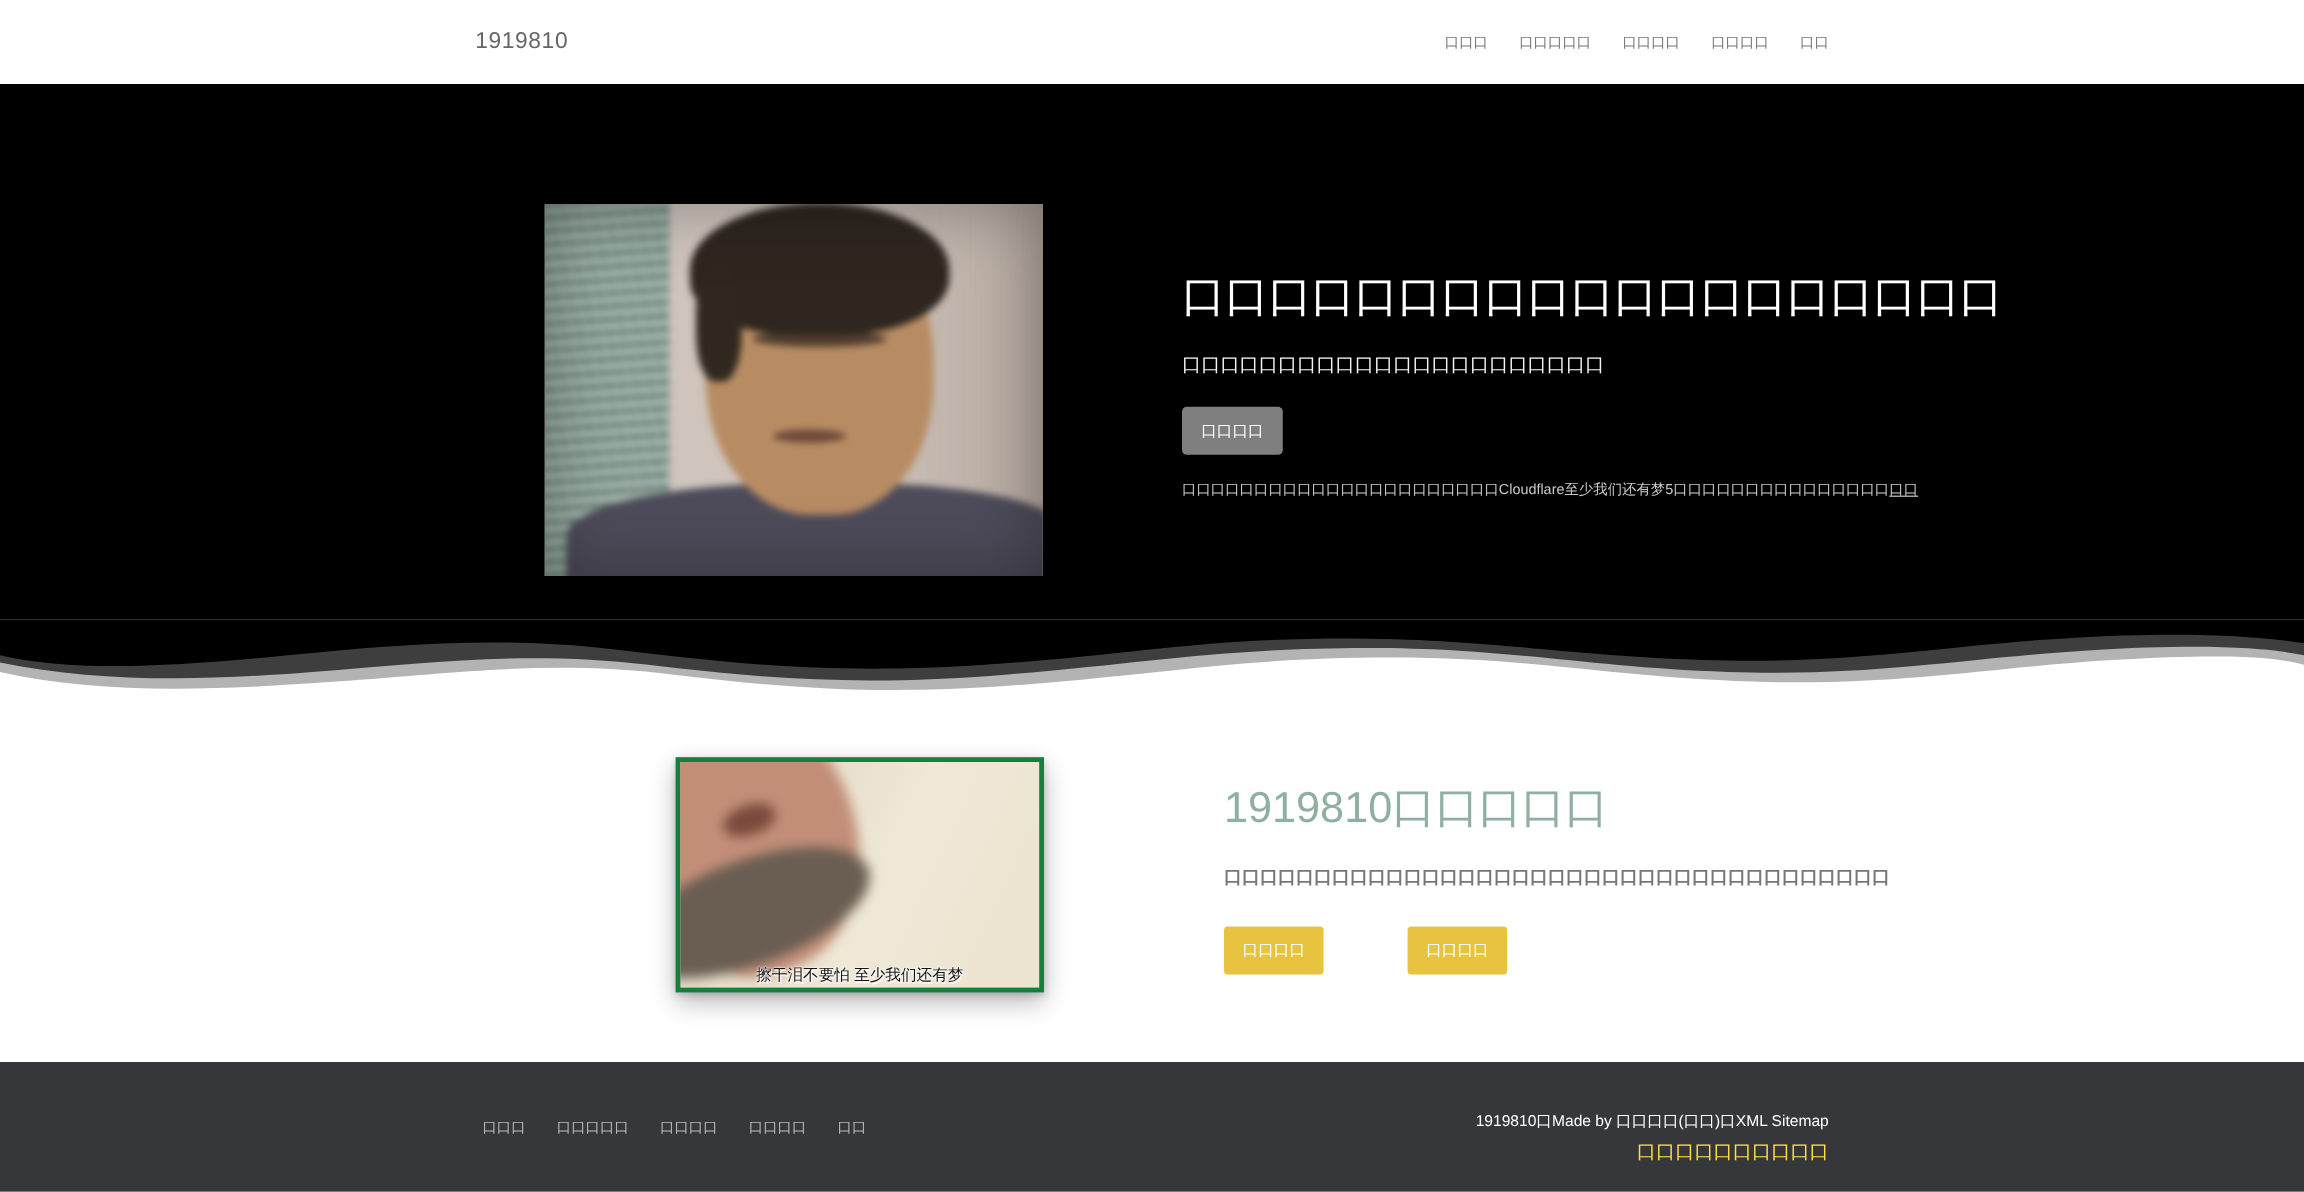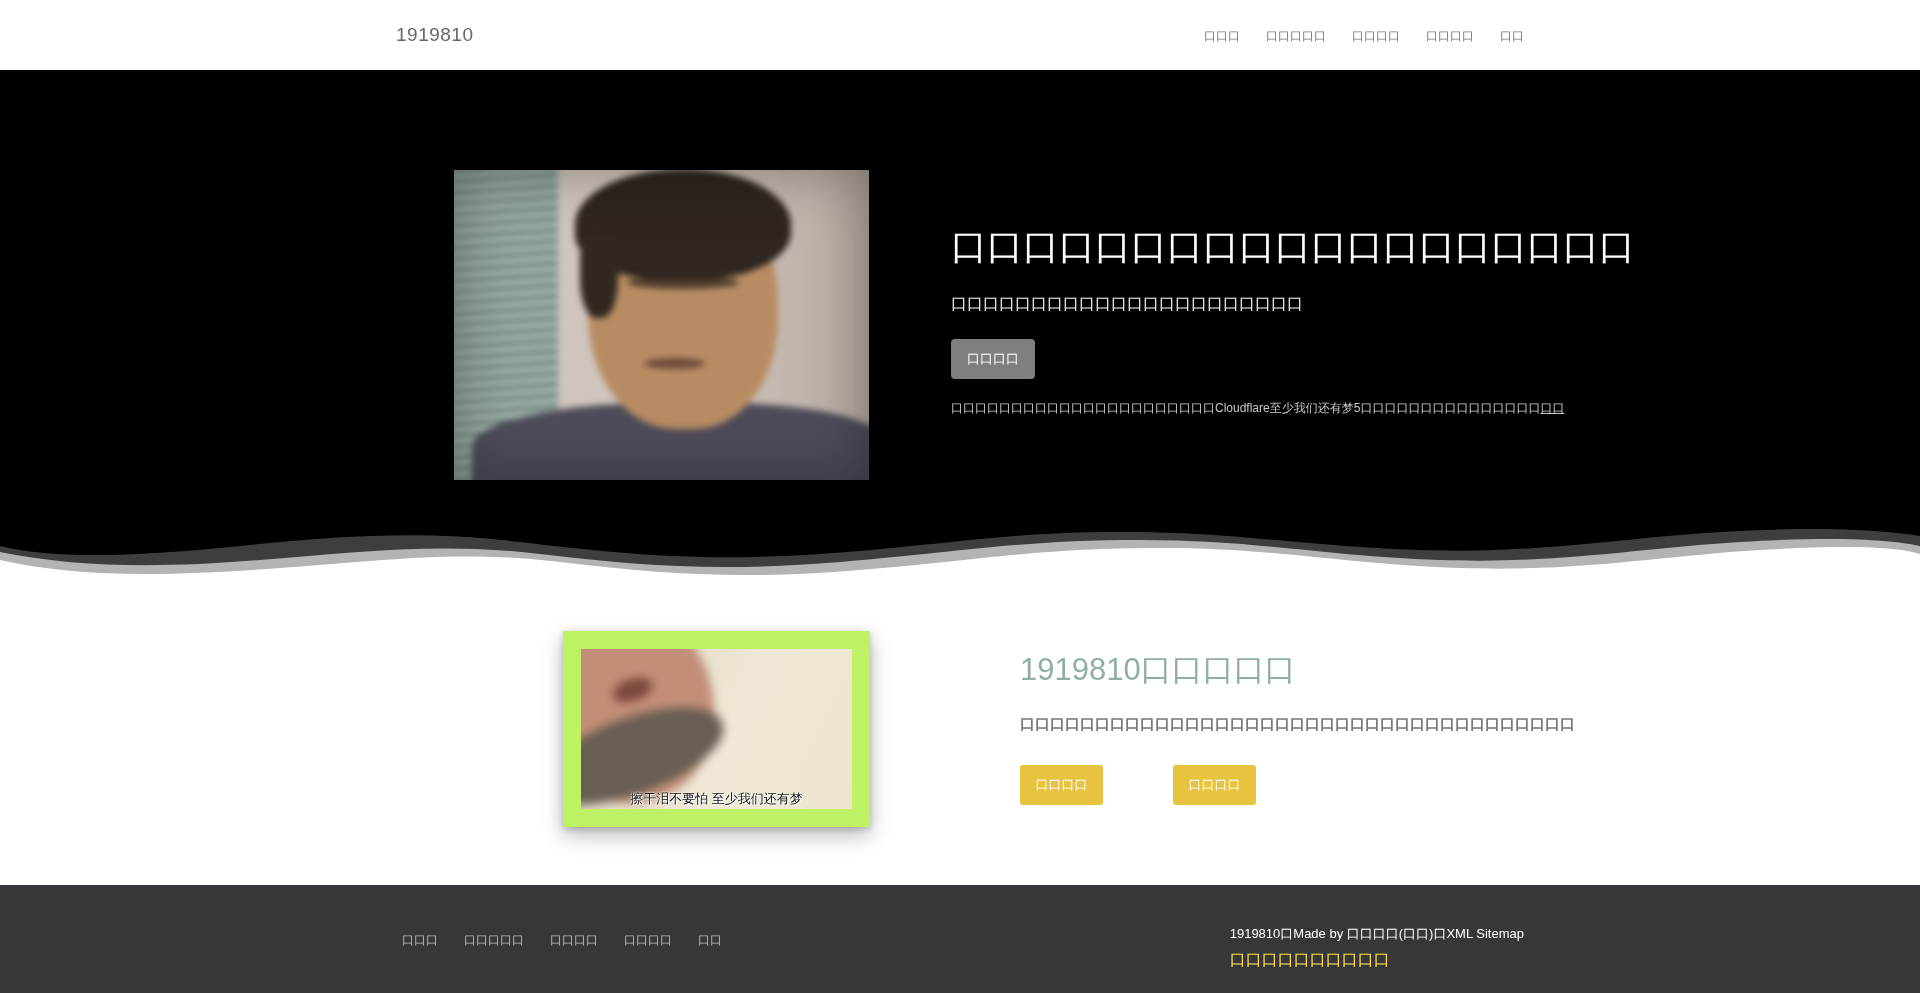--- a/index.html
+++ b/index.html
@@ -24,57 +24,57 @@
   .hero-blinds { position:absolute; left:0; top:0; width:26%; height:104%;
       background:repeating-linear-gradient(176deg,#a3b7ad 0px,#a3b7ad 8px,#546860 8px,#546860 11px); }
   .hero-shirt { position:absolute; left:6%; bottom:-4%; width:96%; height:30%; background:#4e4c5a; border-radius:45% 40% 0 0; }
   .hero-head { position:absolute; left:33%; top:6%; width:44%; height:76%; background:#b88c63; border-radius:46% 48% 44% 46%; }
   .hero-hair { position:absolute; left:30%; top:2%; width:50%; height:34%; background:#2e261f; border-radius:50% 50% 42% 40%; }
   .hero-hair2 { position:absolute; left:31%; top:18%; width:9%; height:30%; background:#30281f; border-radius:40%; }
   .hero-eyes { position:absolute; left:42%; top:35%; width:26%; height:4%; background:rgba(46,35,28,.75); border-radius:50%; }
   .hero-mouth { position:absolute; left:46%; top:60%; width:14%; height:3.4%; background:rgba(90,58,48,.8); border-radius:50%; }
   .hero-vignette { position:absolute; inset:0; box-shadow:inset 0 0 60px rgba(0,0,0,.35); }
 
-  .hero-copy { position:absolute; left:555px; top:155px; width:570px; color:#fff; }
+  .hero-copy { position:absolute; left:589px; top:155px; width:570px; color:#fff; }
   .hero-copy h1 { font-size:36px; font-weight:400; line-height:1.2; white-space:nowrap; }
   .hero-sub { margin-top:26px; font-size:16px; color:#f2f2f2; }
   .hero-cta { margin-top:24px; display:inline-block; background:#7f7f7f; color:#fff; border:none;
       border-radius:4px; font-size:13px; padding:11px 16px; cursor:pointer; }
   .hero-note { margin-top:21px; font-size:12px; color:#c9c9c9; white-space:nowrap; }
   .hero-note a { color:#c9c9c9; text-decoration:underline; }
 
   .wave { position:absolute; left:0; bottom:-1px; width:100%; height:70px; display:block; }
 
   
   .about { position:relative; height:300px; background:#fff; }
-  .photo-card { position:absolute; left:167px; top:46px; width:307px; height:196px; background:#bef264;
-      padding:18px; box-shadow:0 8px 20px rgba(0,0,0,.28), 0 2px 6px rgba(0,0,0,.18); }
+  .photo-card { position:absolute; left:167px; top:46px; width:307px; height:196px; background:#15803d;
+      padding:4px; box-shadow:0 8px 20px rgba(0,0,0,.28), 0 2px 6px rgba(0,0,0,.18); }
   .photo { position:relative; width:100%; height:100%; overflow:hidden; background:linear-gradient(115deg,#ddd3bf 0%,#efe8d6 55%,#ece4d0 100%); }
   .photo-art { position:absolute; inset:-10px; filter:blur(5px); }
   .photo-face { position:absolute; left:-14%; top:-28%; width:62%; height:120%; background:#c28e78;
       border-radius:46% 54% 50% 50%; transform:rotate(-24deg); }
   .photo-hair { position:absolute; left:-12%; top:44%; width:66%; height:42%; background:#6a5e52;
       border-radius:50%; transform:rotate(-20deg); }
   .photo-mouth { position:absolute; left:14%; top:22%; width:14%; height:12%; background:#7c4a3c; border-radius:50%; transform:rotate(-18deg); }
   .photo-caption { position:absolute; left:0; right:0; bottom:1px; text-align:center; font-size:13px; color:#111;
       text-shadow:0 0 2px #fff, 0 0 2px #fff, 1px 1px 1px #fff; white-space:nowrap; }
 
   .about-copy { position:absolute; left:624px; top:64px; width:480px; }
-  .about-copy h2 { font-size:31px; font-weight:400; color:#8fb0a0; white-space:nowrap; }
+  .about-copy h2 { font-size:36px; font-weight:400; color:#8fb0a0; white-space:nowrap; }
   .about-body { margin-top:24px; font-size:15px; color:#777; white-space:nowrap;font-weight:bold; }
   .about-buttons { margin-top:31px; display:flex; gap:70px; }
   .btn-yellow { width:83px; height:40px; background:#e8c340; color:#fff; border:none; border-radius:3px;
       font-size:13px; cursor:pointer; }
 
   
   .footer { height:108px; background:#35373a; }
   .footer .container { display:flex; align-items:center; justify-content:space-between; }
   .footer-nav { display:flex; gap:26px; list-style:none; margin-left:6px; }
   .footer-nav a { font-size:12px; color:#b9babc; text-decoration:none; }
-  .footer-credit { text-align:left; margin-top:18px; }
+  .footer-credit { text-align:right; margin-top:18px; }
   .credit-line { font-size:13px; color:#fff; white-space:nowrap; }
   .credit-line a { color:#fff; text-decoration:none; }
   .credit-sub { margin-top:7px; font-size:16px; color:#fde047; }
 </style>
 </head>
 <body>
 
 <header class="header">
   <div class="container">
     <a class="logo" href="#">1919810</a>

